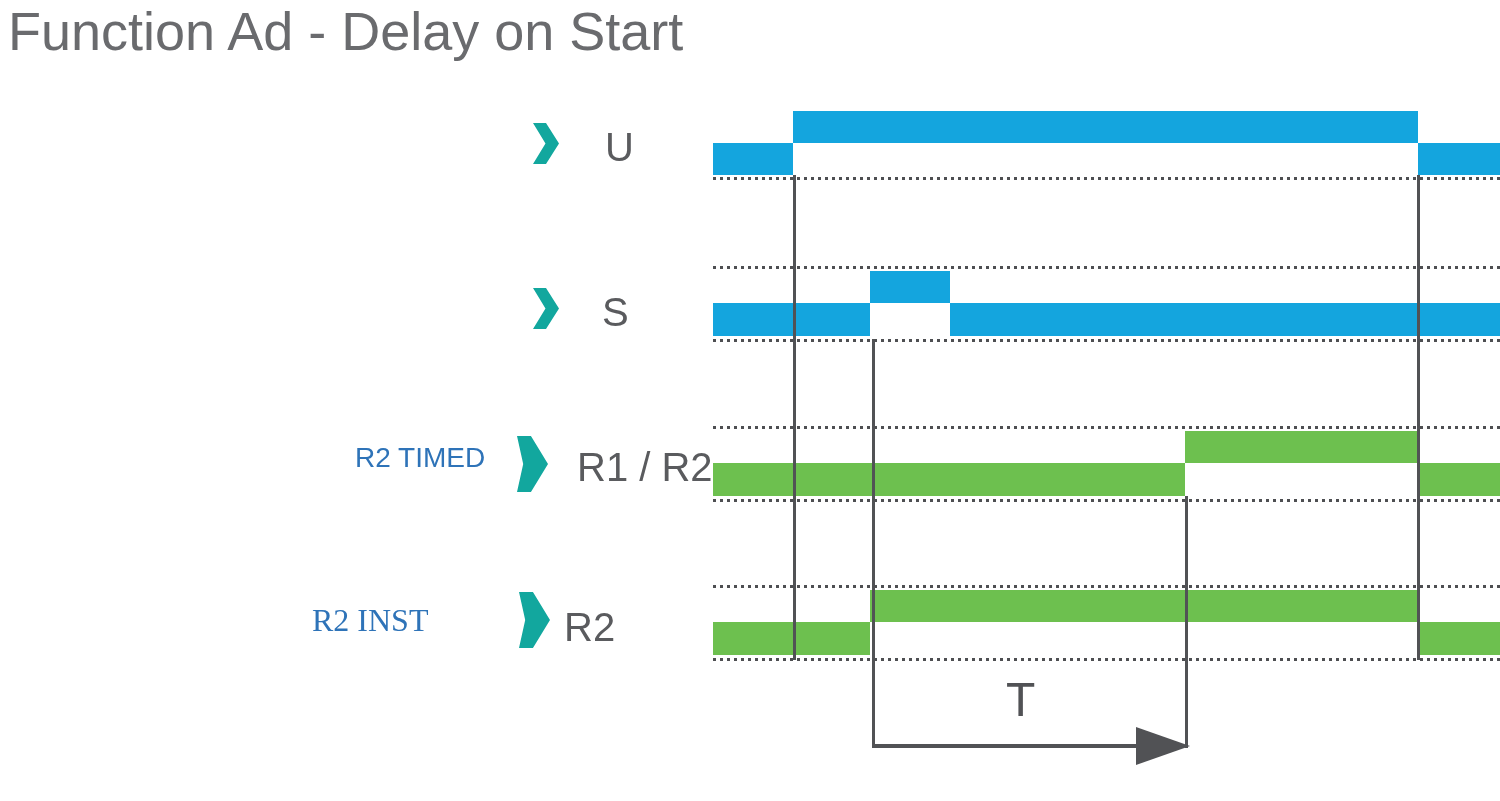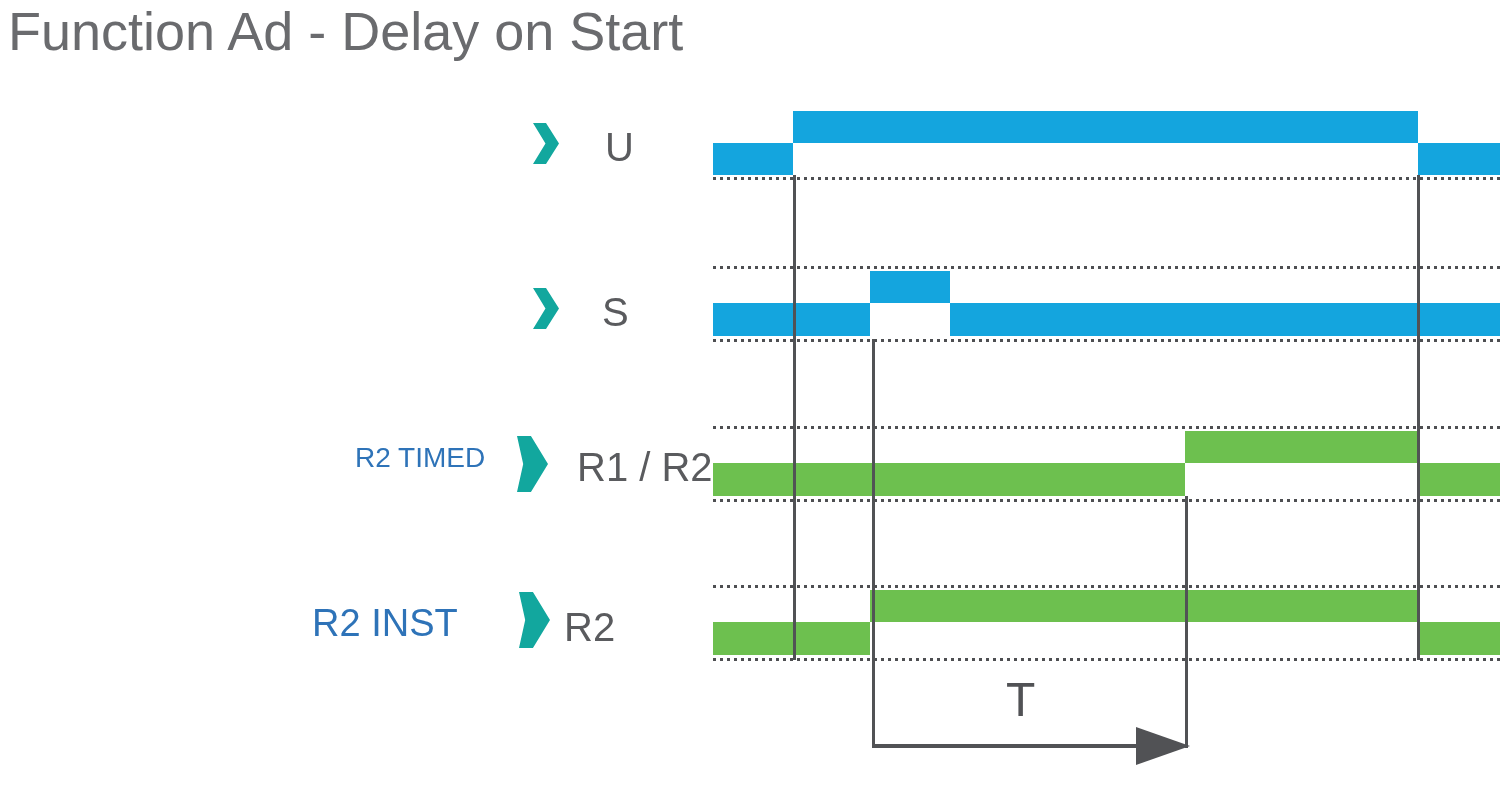--- a/index.html
+++ b/index.html
@@ -47,21 +47,21 @@
     <div style="position: absolute; left: 517px; top: 436px; width: 31px; height: 56px; background: rgb(18, 167, 158); clip-path: polygon(0px 0px, 45% 0px, 100% 50%, 45% 100%, 0px 100%, 20% 50%);"></div>
     <div style="position: absolute; left: 556px; top: 447px; font-size: 40px; line-height: 1; color: rgb(90, 91, 94); white-space: nowrap; margin-left: 21px;">R1 / R2</div>
     <div style="position: absolute; left: 307px; top: 444px; font-size: 28px; line-height: 1; color: rgb(46, 115, 184); white-space: nowrap; margin-left: 48px;">R2 TIMED</div>
     <div style="position: absolute; left: 713px; top: 585px; width: 787px; height: 3px; background-image: repeating-linear-gradient(90deg, rgb(78, 79, 82) 0px, rgb(78, 79, 82) 3px, transparent 3px, transparent 7px);"></div>
     <div style="position: absolute; left: 713px; top: 658px; width: 787px; height: 3px; background-image: repeating-linear-gradient(90deg, rgb(78, 79, 82) 0px, rgb(78, 79, 82) 3px, transparent 3px, transparent 7px);"></div>
     <div style="position: absolute; left: 713px; top: 622px; width: 157px; height: 33px; background: rgb(109, 192, 79);"></div>
     <div style="position: absolute; left: 870px; top: 590px; width: 548px; height: 32px; background: rgb(109, 192, 79);"></div>
     <div style="position: absolute; left: 1418px; top: 622px; width: 82px; height: 33px; background: rgb(109, 192, 79);"></div>
     <div style="position: absolute; left: 519px; top: 592px; width: 31px; height: 56px; background: rgb(18, 167, 158); clip-path: polygon(0px 0px, 45% 0px, 100% 50%, 45% 100%, 0px 100%, 20% 50%);"></div>
     <div style="position: absolute; left: 564px; top: 607px; font-size: 40px; line-height: 1; color: rgb(90, 91, 94); white-space: nowrap;">R2</div>
-    <div style="position: absolute; left: 312px; top: 604px; font-size: 38px; line-height: 1; color: rgb(46, 115, 184); white-space: nowrap;">R2 INST</div>
+    <div style="position: absolute; left: 312px; top: 604px; font-size: 32px; line-height: 1; color: rgb(46, 115, 184); white-space: nowrap; font-family: Liberation Serif, serif;">R2 INST</div>
     <div style="position: absolute; left: 793px; top: 175px; width: 3px; height: 485px; background: rgb(81, 82, 85);"></div>
     <div style="position: absolute; left: 872px; top: 339px; width: 3px; height: 409px; background: rgb(81, 82, 85);"></div>
     <div style="position: absolute; left: 1185px; top: 496px; width: 3px; height: 252px; background: rgb(81, 82, 85);"></div>
     <div style="position: absolute; left: 1417px; top: 175px; width: 3px; height: 485px; background: rgb(81, 82, 85);"></div>
     <div style="position: absolute; left: 873px; top: 744px; width: 273px; height: 4px; background: rgb(81, 82, 85);"></div>
     <div style="position: absolute; left: 1136px; top: 727px; width: 0px; height: 0px; border-top: 19px solid transparent; border-bottom: 19px solid transparent; border-left: 54px solid rgb(81, 82, 85);"></div>
     <div style="position: absolute; left: 1006px; top: 676px; font-size: 48px; line-height: 1; color: rgb(81, 82, 85);">T</div>
   </div>
 
 </body></html>

